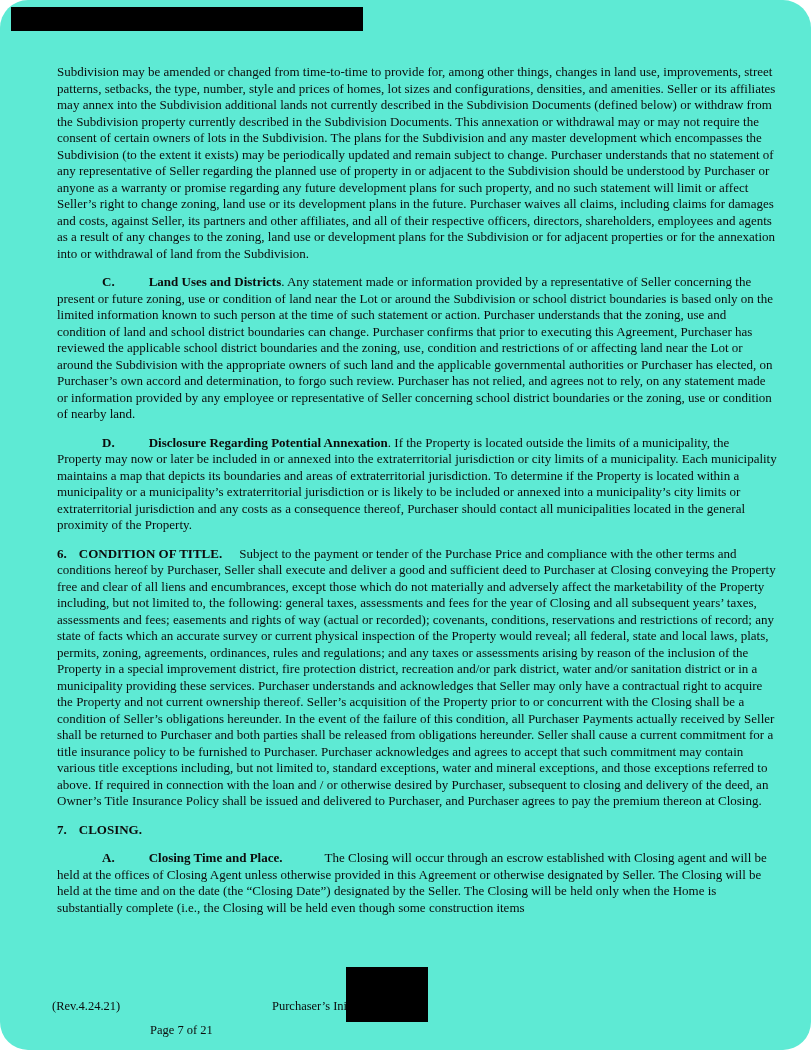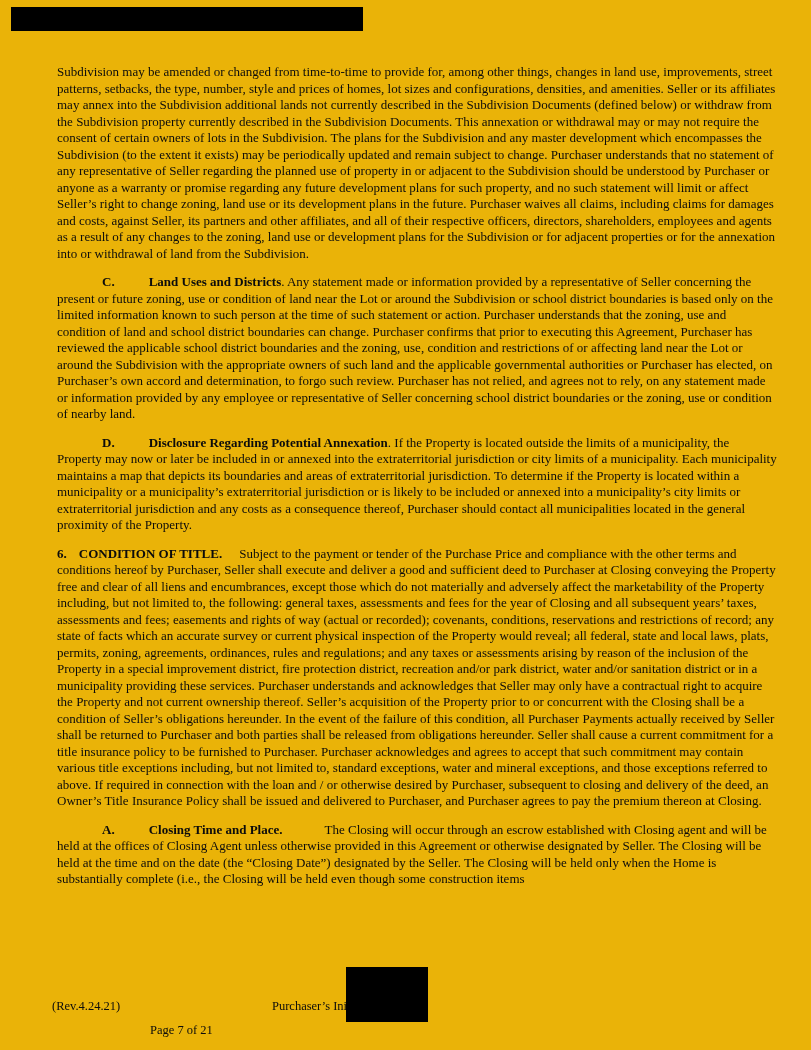--- a/index.html
+++ b/index.html
@@ -4,24 +4,25 @@
 <style>
   html, body {
     margin: 0;
     padding: 0;
     background: #ffffff;
   }
   .page {
     position: relative;
     width: 811px;
     height: 1050px;
-    background: #eab308;
+    background: #5eead4;
     overflow: hidden;
     font-family: "Liberation Serif", "DejaVu Serif", serif;
     color: #0c0c0c;
+    border-radius: 28px;
   }
   .redaction {
     position: absolute;
     background: #000000;
   }
   .redaction.top-bar {
     left: 11px;
     top: 7px;
     width: 352px;
     height: 24px;
@@ -78,20 +79,21 @@
   <div class="content">
 
     <p><span>Subdivision may be amended or changed from time-to-time to provide for, among other things, changes in land use, improvements, street patterns, setbacks, the type, number, style and prices of homes, lot sizes and configurations, densities, and amenities. Seller or its affiliates may annex into the Subdivision additional lands not currently described in the Subdivision Documents (defined below) or withdraw from the Subdivision property currently described in the Subdivision Documents. This annexation or withdrawal may or may not require the consent of certain owners of lots in the Subdivision. The plans for the Subdivision and any master development which encompasses the Subdivision (to the extent it exists) may be periodically updated and remain subject to change. Purchaser understands that no statement of any representative of Seller regarding the planned use of property in or adjacent to the Subdivision should be understood by Purchaser or anyone as a warranty or promise regarding any future development plans for such property, and no such statement will limit or affect Seller’s right to change zoning, land use or its development plans in the future. Purchaser waives all claims, including claims for damages and costs, against Seller, its partners and other affiliates, and all of their respective officers, directors, shareholders, employees and agents as a result of any changes to the zoning, land use or development plans for the Subdivision or for adjacent properties or for the annexation into or withdrawal of land from the Subdivision.</span></p>
 
     <p><span class="sp indent"></span><span class="bold">C.</span><span class="sp after-letter"></span><span class="bold">Land Uses and Districts</span><span>. Any statement made or information provided by a representative of Seller concerning the present or future zoning, use or condition of land near the Lot or around the Subdivision or school district boundaries is based only on the limited information known to such person at the time of such statement or action. Purchaser understands that the zoning, use and condition of land and school district boundaries can change. Purchaser confirms that prior to executing this Agreement, Purchaser has reviewed the applicable school district boundaries and the zoning, use, condition and restrictions of or affecting land near the Lot or around the Subdivision with the appropriate owners of such land and the applicable governmental authorities or Purchaser has elected, on Purchaser’s own accord and determination, to forgo such review. Purchaser has not relied, and agrees not to rely, on any statement made or information provided by any employee or representative of Seller concerning school district boundaries or the zoning, use or condition of nearby land.</span></p>
 
     <p><span class="sp indent"></span><span class="bold">D.</span><span class="sp after-letter"></span><span class="bold">Disclosure Regarding Potential Annexation</span><span>. If the Property is located outside the limits of a municipality, the Property may now or later be included in or annexed into the extraterritorial jurisdiction or city limits of a municipality. Each municipality maintains a map that depicts its boundaries and areas of extraterritorial jurisdiction. To determine if the Property is located within a municipality or a municipality’s extraterritorial jurisdiction or is likely to be included or annexed into a municipality’s city limits or extraterritorial jurisdiction and any costs as a consequence thereof, Purchaser should contact all municipalities located in the general proximity of the Property.</span></p>
 
     <p><span class="bold">6.</span><span class="sp after-num"></span><span class="bold">CONDITION OF TITLE.</span><span class="sp after-title"></span><span>Subject to the payment or tender of the Purchase Price and compliance with the other terms and conditions hereof by Purchaser, Seller shall execute and deliver a good and sufficient deed to Purchaser at Closing conveying the Property free and clear of all liens and encumbrances, except those which do not materially and adversely affect the marketability of the Property including, but not limited to, the following: general taxes, assessments and fees for the year of Closing and all subsequent years’ taxes, assessments and fees; easements and rights of way (actual or recorded); covenants, conditions, reservations and restrictions of record; any state of facts which an accurate survey or current physical inspection of the Property would reveal; all federal, state and local laws, plats, permits, zoning, agreements, ordinances, rules and regulations; and any taxes or assessments arising by reason of the inclusion of the Property in a special improvement district, fire protection district, recreation and/or park district, water and/or sanitation district or in a municipality providing these services. Purchaser understands and acknowledges that Seller may only have a contractual right to acquire the Property and not current ownership thereof.  Seller’s acquisition of the Property prior to or concurrent with the Closing shall be a condition of Seller’s obligations hereunder.  In the event of the failure of this condition, all Purchaser Payments actually received by Seller shall be returned to Purchaser and both parties shall be released from obligations hereunder.  Seller shall cause a current commitment for a title insurance policy to be furnished to Purchaser. Purchaser acknowledges and agrees to accept that such commitment may contain various title exceptions including, but not limited to, standard exceptions, water and mineral exceptions, and those exceptions referred to above. If required in connection with the loan and / or otherwise desired by Purchaser, subsequent to closing and delivery of the deed, an Owner’s Title Insurance Policy shall be issued and delivered to Purchaser, and Purchaser agrees to pay the premium thereon at Closing.</span></p>
 
+    <p><span class="bold">7.</span><span class="sp after-num"></span><span class="bold">CLOSING.</span></p>
 
     <p><span class="sp indent"></span><span class="bold">A.</span><span class="sp after-letter"></span><span class="bold">Closing Time and Place.</span><span class="sp after-place"></span><span>The Closing will occur through an escrow established with Closing agent and will be held at the offices of Closing Agent unless otherwise provided in this Agreement or otherwise designated by Seller. The Closing will be held at the time and on the date (the “Closing Date”) designated by the Seller. The Closing will be held only when the Home is substantially complete (i.e., the Closing will be held even though some construction items</span></p>
 
   </div>
 
   <div class="footer">
     <span class="f-item rev">(Rev.4.24.21)</span>
     <span class="f-item pagenum">Page 7 of 21</span>
     <span class="f-item initials">Purchaser’s Initials</span>
   </div>

